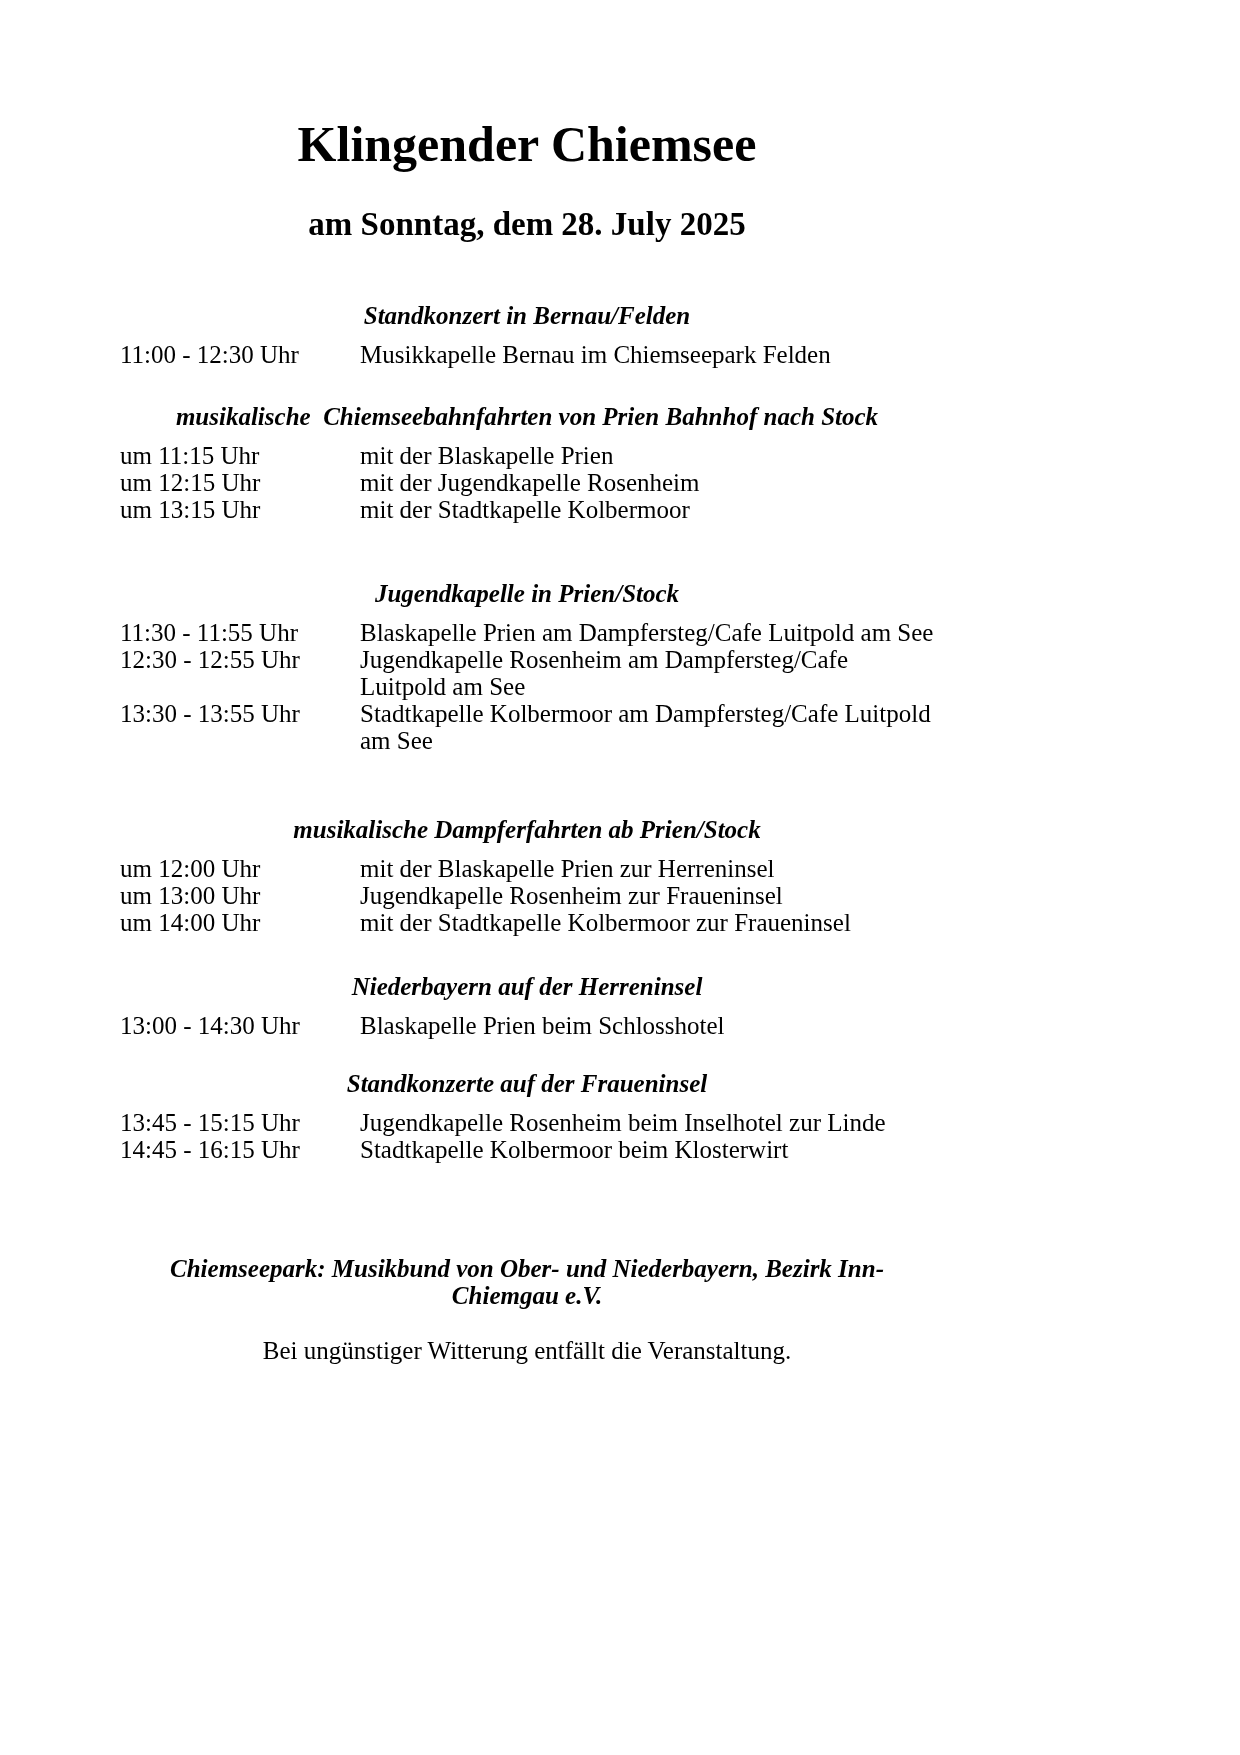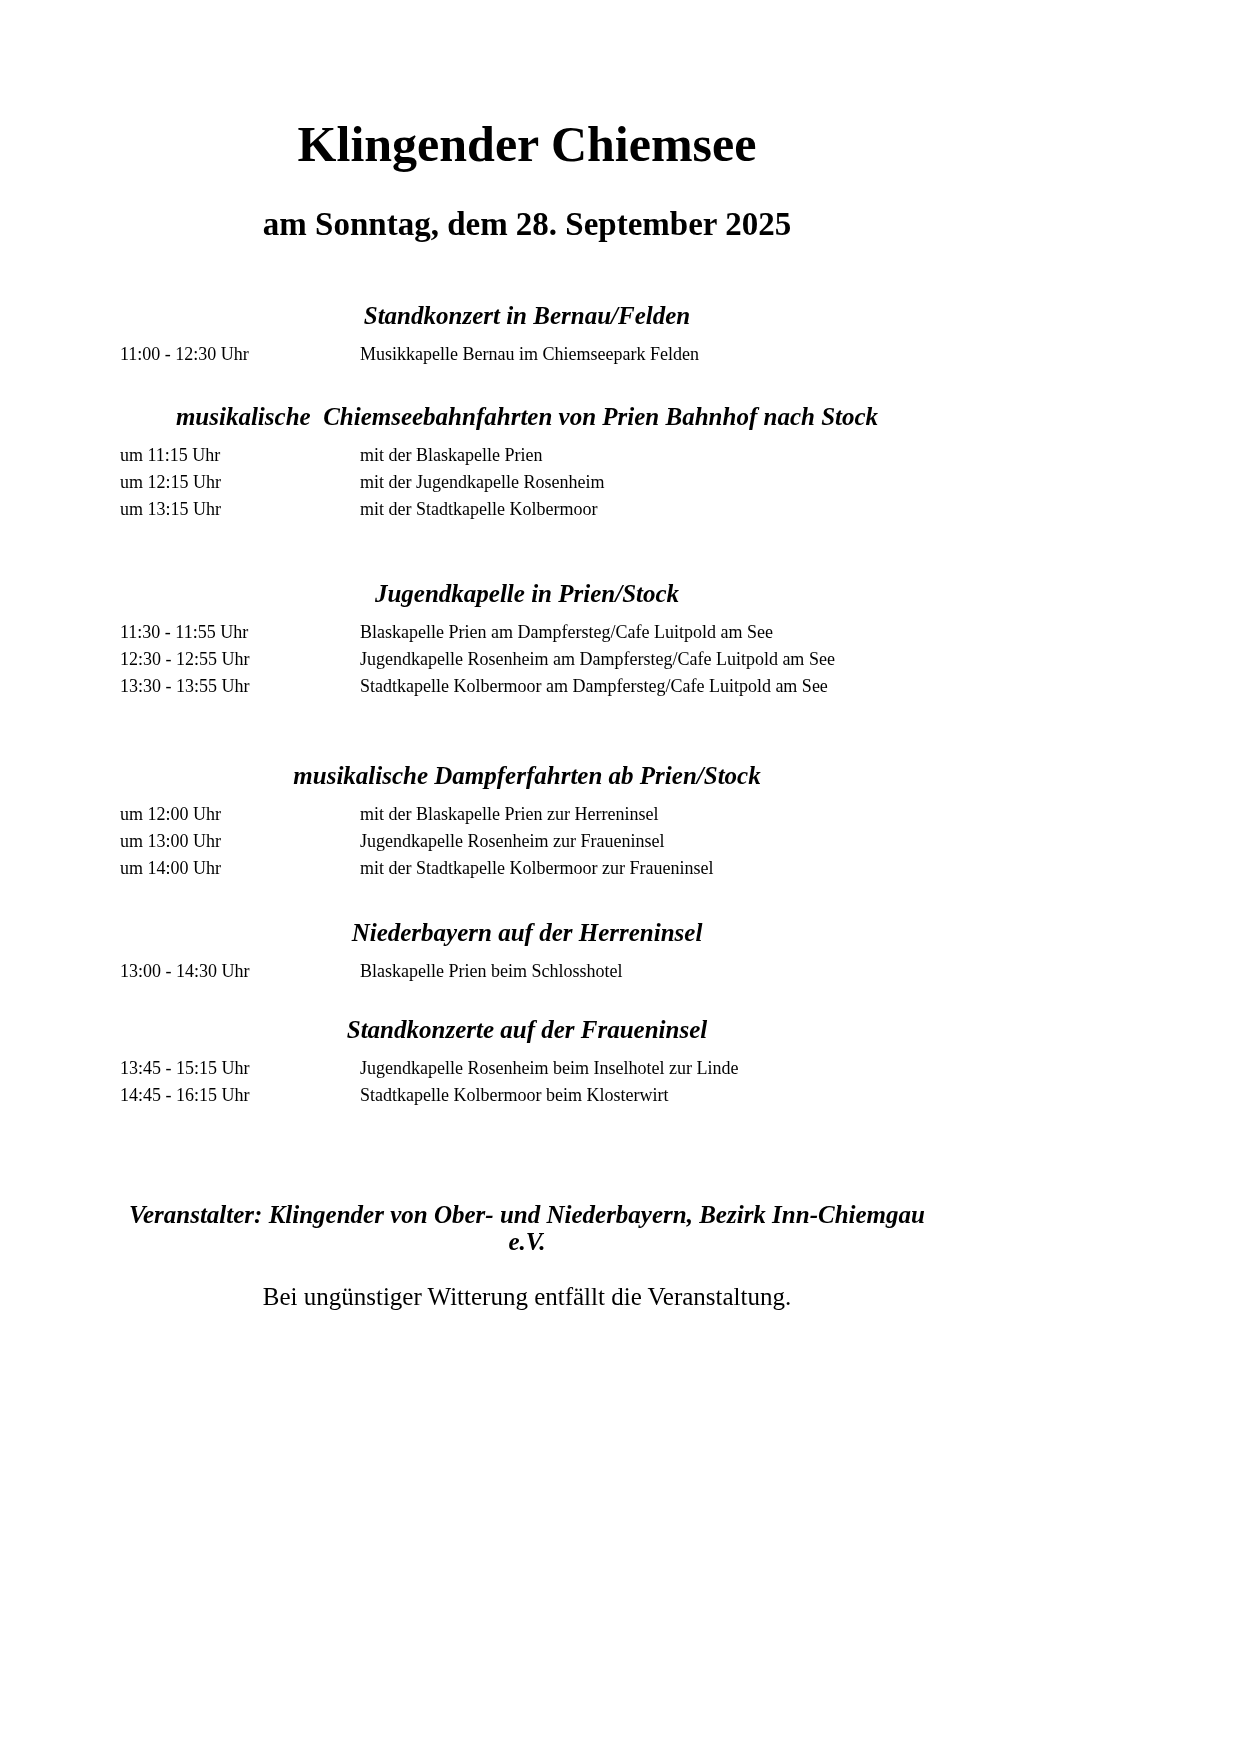--- a/index.html
+++ b/index.html
@@ -43,21 +43,21 @@
     margin: 12px;
     font-size: 25px;
     line-height: 27px;
     font-weight: bold;
     font-style: italic;
     text-align: center;
     white-space: pre-wrap;
   }
   .event-row {
     display: flex;
-    font-size: 18px;
+    font-size: 25px;
     line-height: 27px;
   }
   .event-time {
     flex: 0 0 240px;
     width: 240px;
   }
   .event-desc { flex: 1 1 auto; }
   .footer-organizer {
     margin: 92px 0 0 0;
     font-size: 25px;
@@ -71,21 +71,21 @@
     font-size: 25px;
     line-height: 27px;
     text-align: center;
   }
 </style>
 </head>
 <body>
 
 <div class="page">
   <h1 class="doc-title">Klingender Chiemsee</h1>
-  <h2 class="doc-subtitle">am Sonntag, dem 28. September 2025</h2>
+  <h2 class="doc-subtitle">am Sonntag, dem 28. July 2025</h2>
 
   <div id="sections">
   <section class="concert-section sec-0">
     <h3 class="section-heading">Standkonzert in Bernau/Felden</h3>
 
   <div class="event-row">
     <span class="event-time">11:00 - 12:30 Uhr</span>
     <span class="event-desc">Musikkapelle Bernau im Chiemseepark Felden</span>
   </div>
 </section>
@@ -164,15 +164,15 @@
     <span class="event-desc">Jugendkapelle Rosenheim beim Inselhotel zur Linde</span>
   </div>
 
   <div class="event-row">
     <span class="event-time">14:45 - 16:15 Uhr</span>
     <span class="event-desc">Stadtkapelle Kolbermoor beim Klosterwirt</span>
   </div>
 </section>
 </div>
 
-  <p class="footer-organizer">Veranstalter: Klingender von Ober- und Niederbayern, Bezirk Inn-Chiemgau e.V.</p>
+  <p class="footer-organizer">Chiemseepark: Musikbund von Ober- und Niederbayern, Bezirk Inn-Chiemgau e.V.</p>
   <p class="footer-note">Bei ungünstiger Witterung entfällt die Veranstaltung.</p>
 </div>
 
 </body></html>

